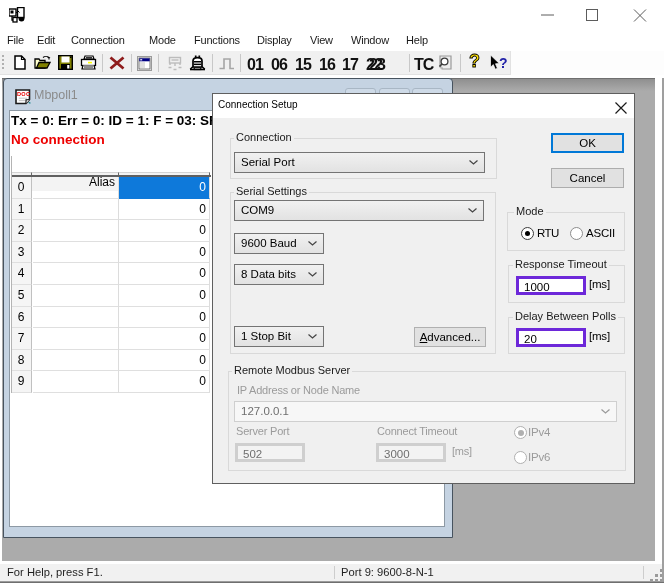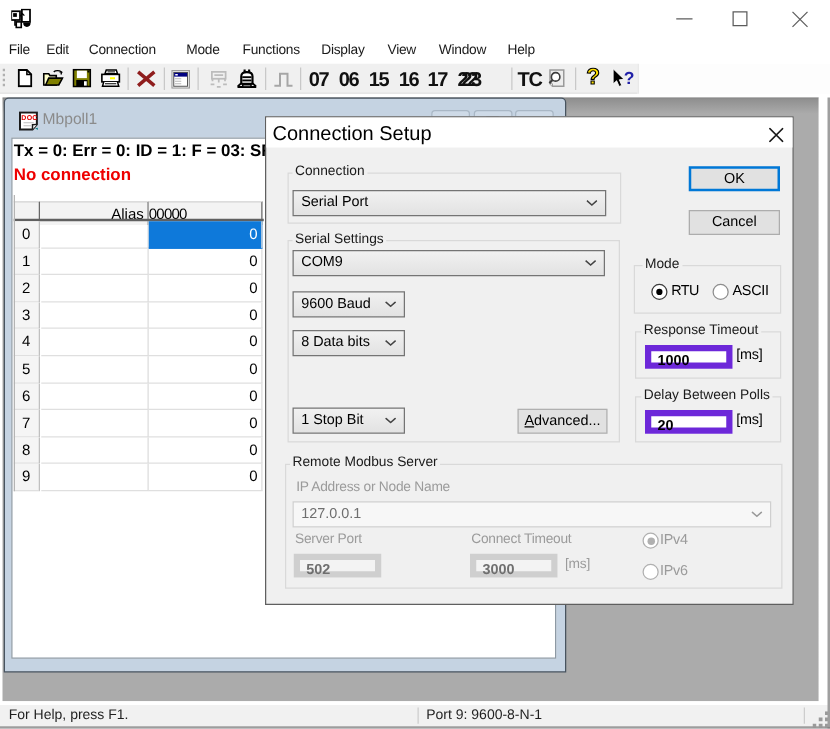--- a/index.html
+++ b/index.html
@@ -28,32 +28,32 @@
 
 #child { left:3px; top:78px; width:450px; height:460px; background:#c5d3e2; border:1px solid #47535f; border-radius:4px 4px 0 0; }
 #childtitle { position:absolute; left:0; top:0; width:100%; height:28px; }
 #childname { position:absolute; left:30px; top:9px; font-size:12.5px; color:#8b8b8b; }
 .cbtn { position:absolute; top:9px; width:31px; height:22px; background:#cedae7; border:1px solid #a9b7c5; border-radius:3px; }
 #childcontent { position:absolute; left:5px; top:31px; width:436px; height:417px; background:#ffffff; border:1px solid #8d99a4; }
 #txline { position:absolute; left:1px; top:2px; font-size:13.5px; font-weight:bold; color:#000; white-space:nowrap; }
 #noconn { position:absolute; left:1px; top:21px; font-size:13.5px; font-weight:bold; color:#ee0000; }
 
 #grid { position:absolute; left:1px; top:45px; width:200px; height:237px; font-size:12px; color:#000; }
-.hcell { position:absolute; top:5px; height:19px; background:#f3f3f3; border-top:1px solid #d4d4d4; border-right:1px solid #686868; line-height:18px; }
+.hcell { position:absolute; top:16px; height:19px; background:#f3f3f3; border-top:1px solid #d4d4d4; border-right:1px solid #686868; line-height:18px; }
 .rowhdr { position:absolute; width:21px; height:21.6px; background:#f5f5f5; border-right:1px solid #c0c0c0; border-bottom:1px solid #dfdfdf; text-align:center; line-height:21px; }
 .dcell { position:absolute; height:21.6px; border-right:1px solid #dcdcdc; border-bottom:1px solid #dfdfdf; text-align:right; padding-right:3px; line-height:21px; }
 
 #dialog { left:212px; top:93px; width:423px; height:391px; background:#f0f0f0; border:1px solid #5f5f5f; }
 #dlgtitle { position:absolute; left:0; top:0; width:100%; height:24px; background:#ffffff; }
-#dlgtitle span { position:absolute; left:5px; top:5px; font-size:16px; color:#000; }
+#dlgtitle span { position:absolute; left:5px; top:5px; font-size:10px; color:#000; }
 .group { position:absolute; border:1px solid #d9d9d9; }
 .glabel { position:absolute; top:-8px; left:3px; background:#f0f0f0; padding:0 2px; font-size:11px; color:#1a1a1a; white-space:nowrap; }
 .combo { position:absolute; height:21px; background:linear-gradient(#f1f1f1,#e2e2e2); border:1px solid #747474; font-size:11.5px; color:#000; line-height:19px; padding-left:6px; }
 .combo svg { position:absolute; right:6px; top:7px; }
-.field { position:absolute; height:19px; background:#ffffff; border:5px solid #6d28d9; font-size:11.5px; color:#000; line-height:17px; padding-left:5px;font-weight:bold; }
+.field { position:absolute; height:19px; background:#ffffff; border:3px solid #6d28d9; font-size:11.5px; color:#000; line-height:17px; padding-left:5px; }
 .btn { position:absolute; background:#e1e1e1; border:1px solid #adadad; font-size:11.5px; color:#000; text-align:center; }
 .gray { color:#9b9b9b; }
 .radio { position:absolute; width:13px; height:13px; border-radius:50%; background:#fff; }
 .rlabel { position:absolute; font-size:11.5px; letter-spacing:-0.2px; white-space:nowrap; }
 </style>
 </head>
 <body>
 <div id="page">
 
   <div class="abs" id="titlebar"></div>
@@ -160,21 +160,21 @@
       <path d="M1 14.5 L16 14.5" stroke="#000" stroke-width="1.6"></path>
       <path d="M5.5 12.5 L11.5 12.5" stroke="#000" stroke-width="0"></path>
       <rect x="5.2" y="12.8" width="6.6" height="1.7" fill="#fff" stroke="#000" stroke-width="1.2"></rect>
     </svg>
     <div class="tsep" style="left:212px"></div>
 
     <svg class="abs" style="left:219px;top:6px" width="16" height="13" viewBox="0 0 16 13">
       <path d="M0.5 11.5 L5 11.5 L5 2 L11 2 L11 11.5 L15 11.5" fill="none" stroke="#a6a6a6" stroke-width="1.6"></path>
     </svg>
     <div class="tsep" style="left:240px"></div>
-    <span class="tnum" style="left:247px">07</span>
+    <span class="tnum" style="left:247px">01</span>
     <span class="tnum" style="left:271px">06</span>
     <span class="tnum" style="left:295px">15</span>
     <span class="tnum" style="left:319px">16</span>
     <span class="tnum" style="left:342px">17</span>
     <span class="tnum" style="left:366px">22</span>
     <span class="tnum" style="left:369px">23</span>
     <div class="tsep" style="left:409px"></div>
     <span class="tnum" style="left:414px">TC</span>
 
     <svg class="abs" style="left:436px;top:4px" width="19" height="16" viewBox="0 0 19 16">

